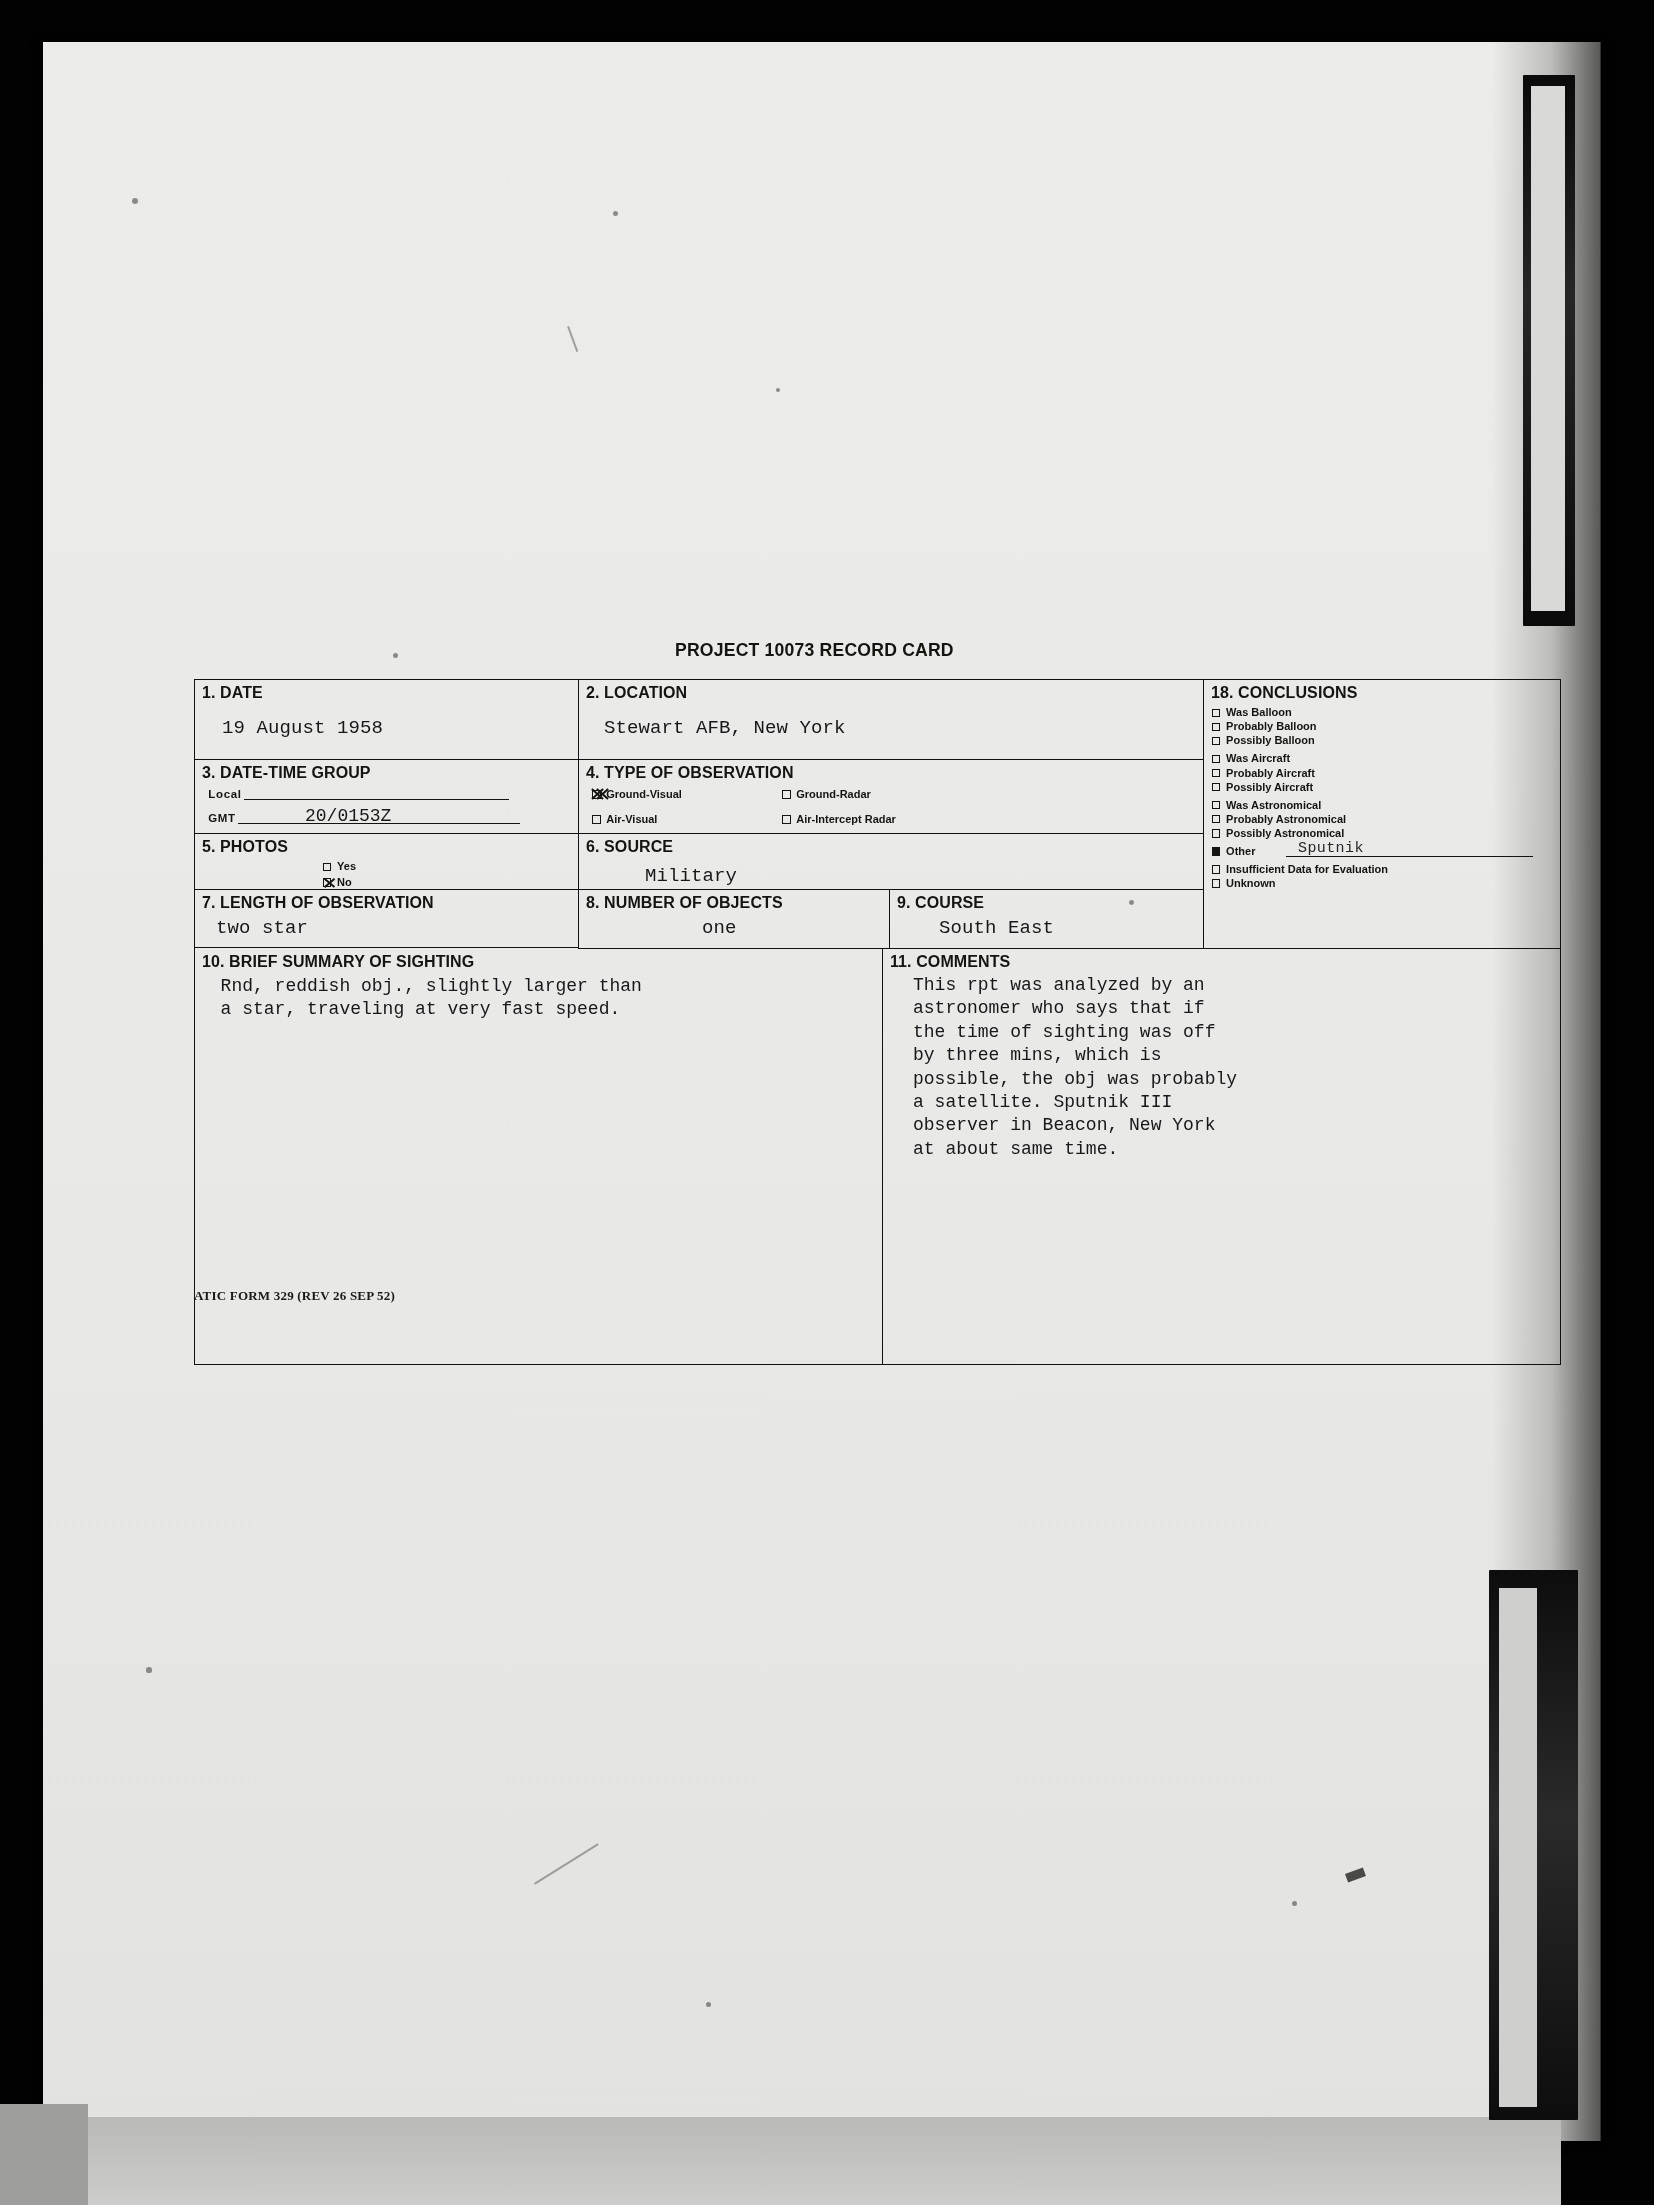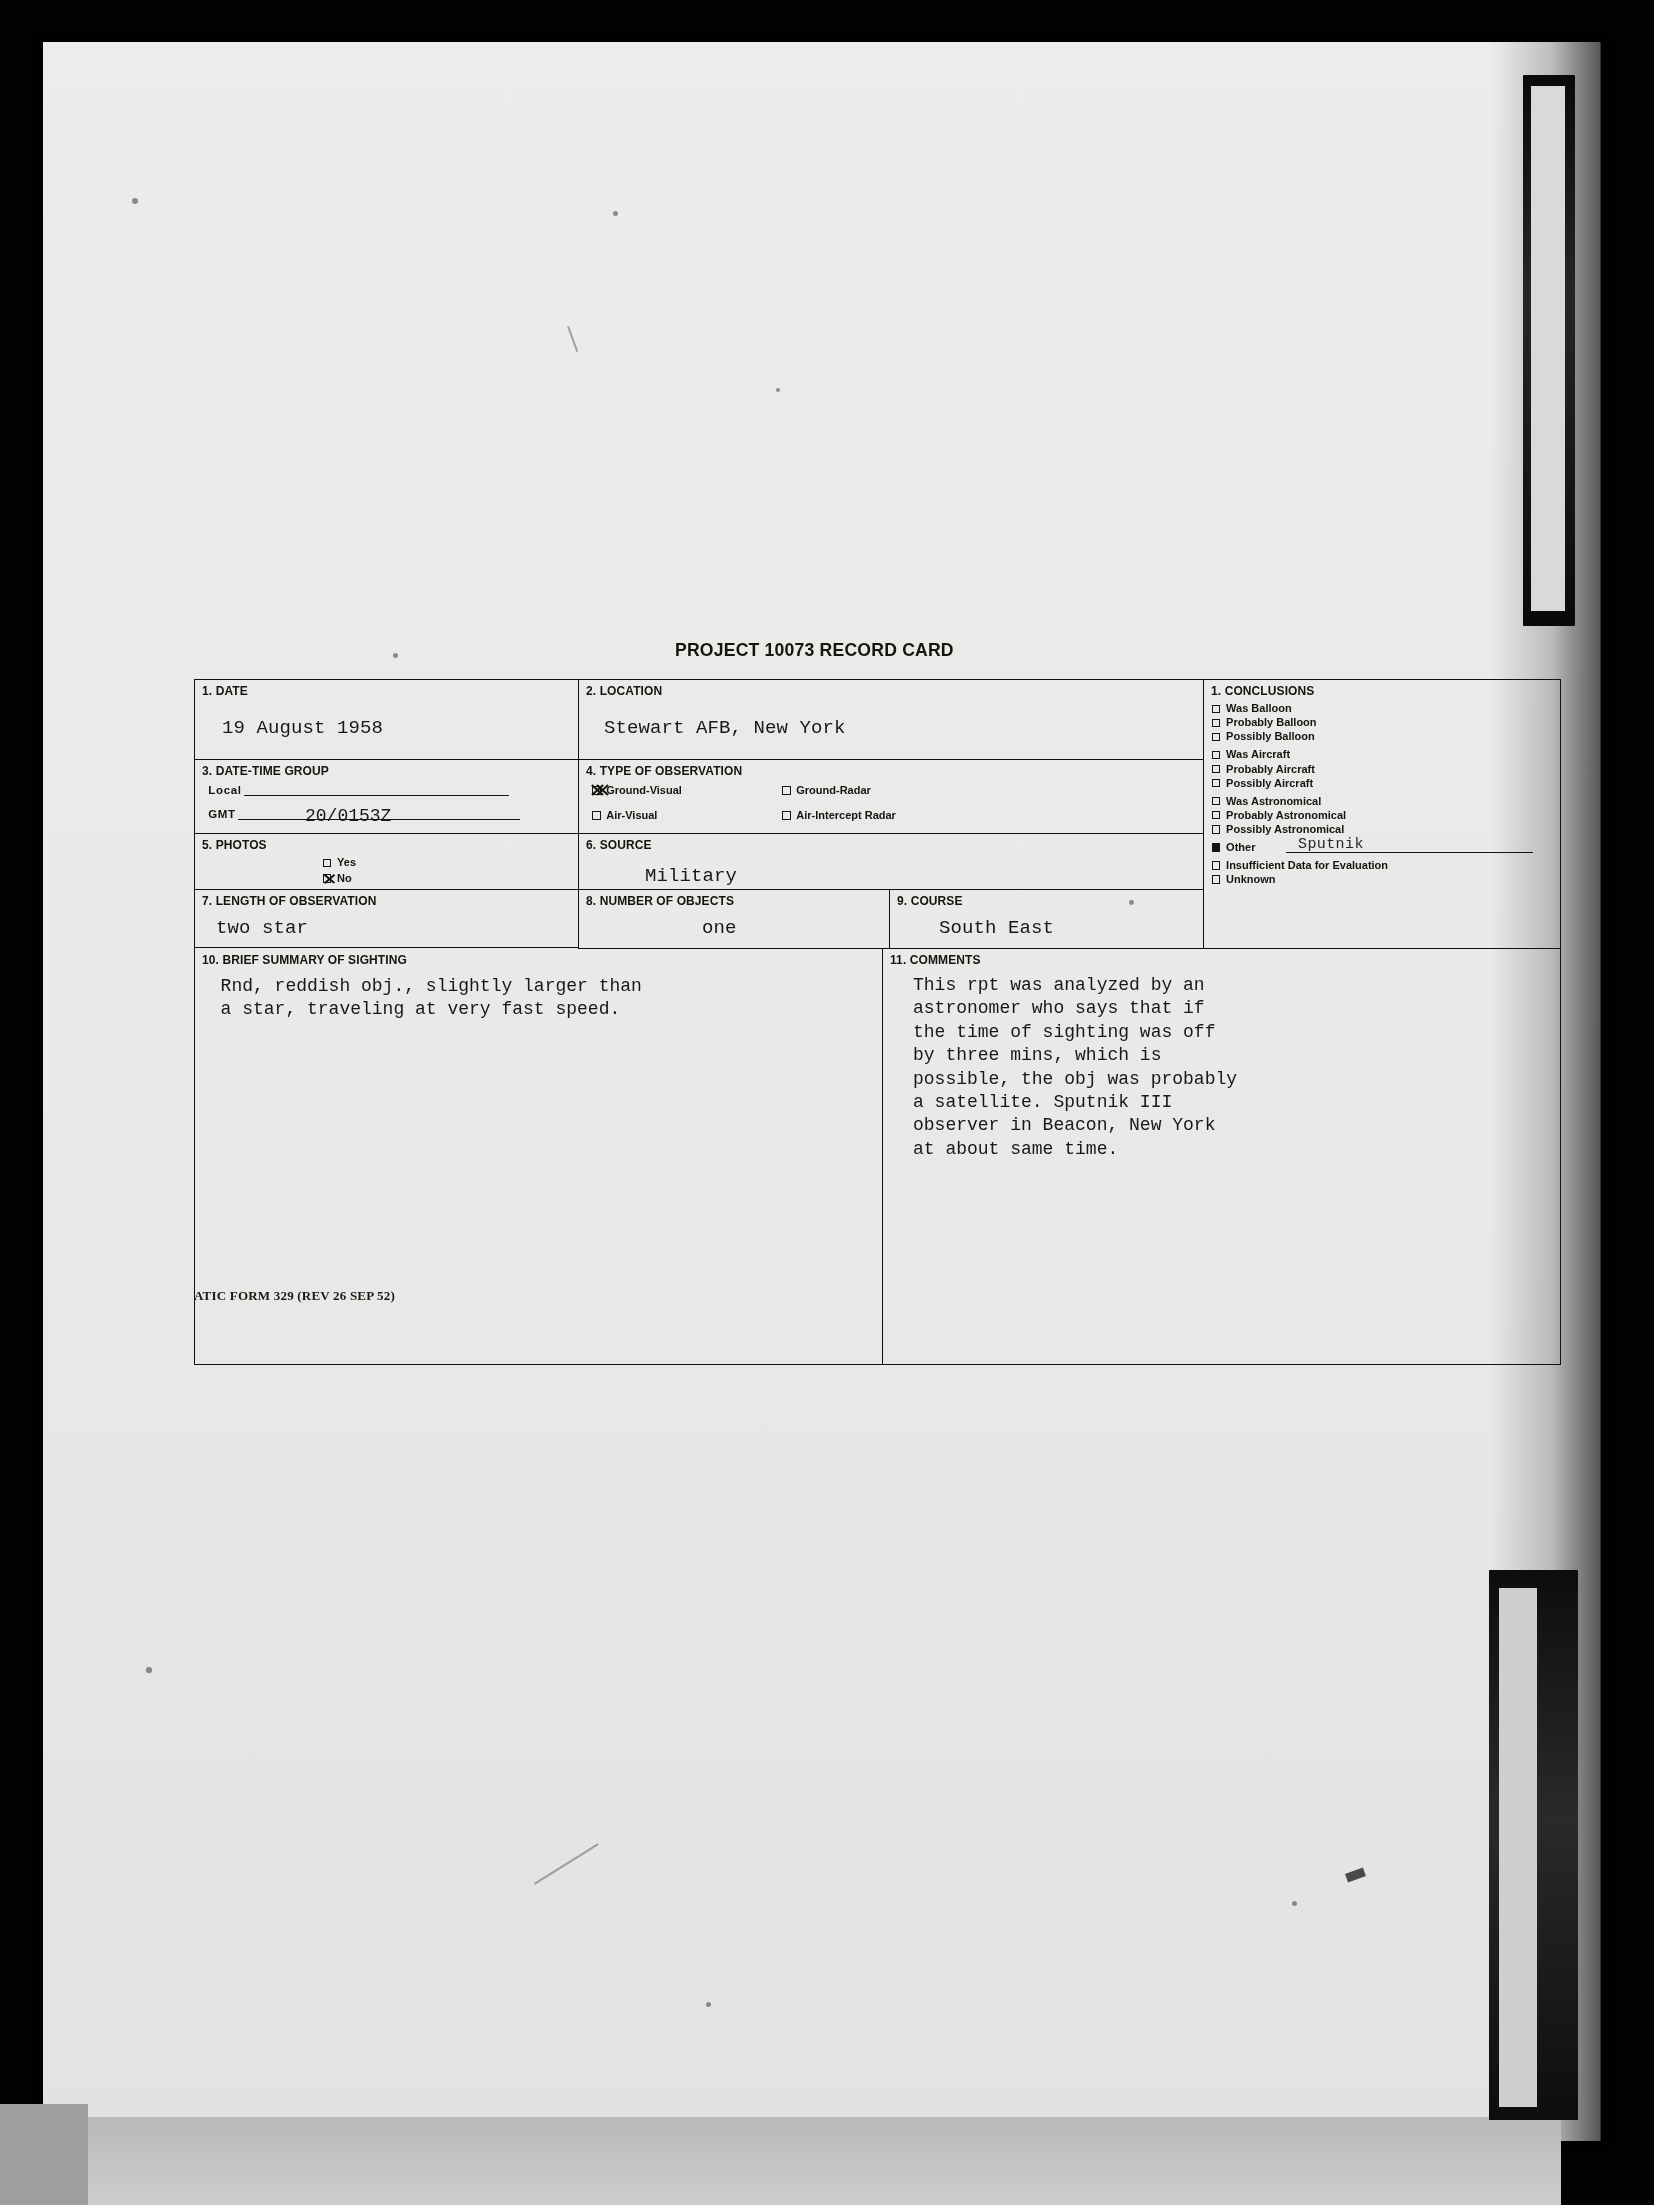--- a/index.html
+++ b/index.html
@@ -120,21 +120,21 @@
   .cell {
     box-sizing: border-box;
     position: relative;
     border-right: 1.8px solid #111;
     padding: 0;
   }
   .cell:last-child { border-right: none; }
   .hline { border-bottom: 1.8px solid #111; }
 
   .lbl {
-    font-size: 12px;
+    font-size: 16px;
     font-weight: bold;
     color: #141410;
     letter-spacing: 0.1px;
     padding: 4px 0 0 7px;
     font-family: "Liberation Sans", sans-serif;
     white-space: nowrap;
   }
   .typed {
     font-family: "Liberation Mono", monospace;
     font-size: 19px;
@@ -412,21 +412,21 @@
           <div class="typed val-num">one</div>
         </div>
         <div class="cell" style="width:312px;height:100%;border-right:none;">
           <div class="lbl">9.  COURSE</div>
           <div class="typed val-course">South East</div>
         </div>
       </div>
     </div>
 
     <div class="cell c3 hline" style="border-right:none;">
-      <div class="lbl">1.  CONCLUSIONS</div>
+      <div class="lbl">18.  CONCLUSIONS</div>
       <div class="concl">
 
         <div class="group">
           <div class="optline">
             <span class="chk"></span>
             <span class="opt">Was Balloon</span>
           </div>
           <div class="optline">
             <span class="chk"></span>
             <span class="opt">Probably Balloon</span>

